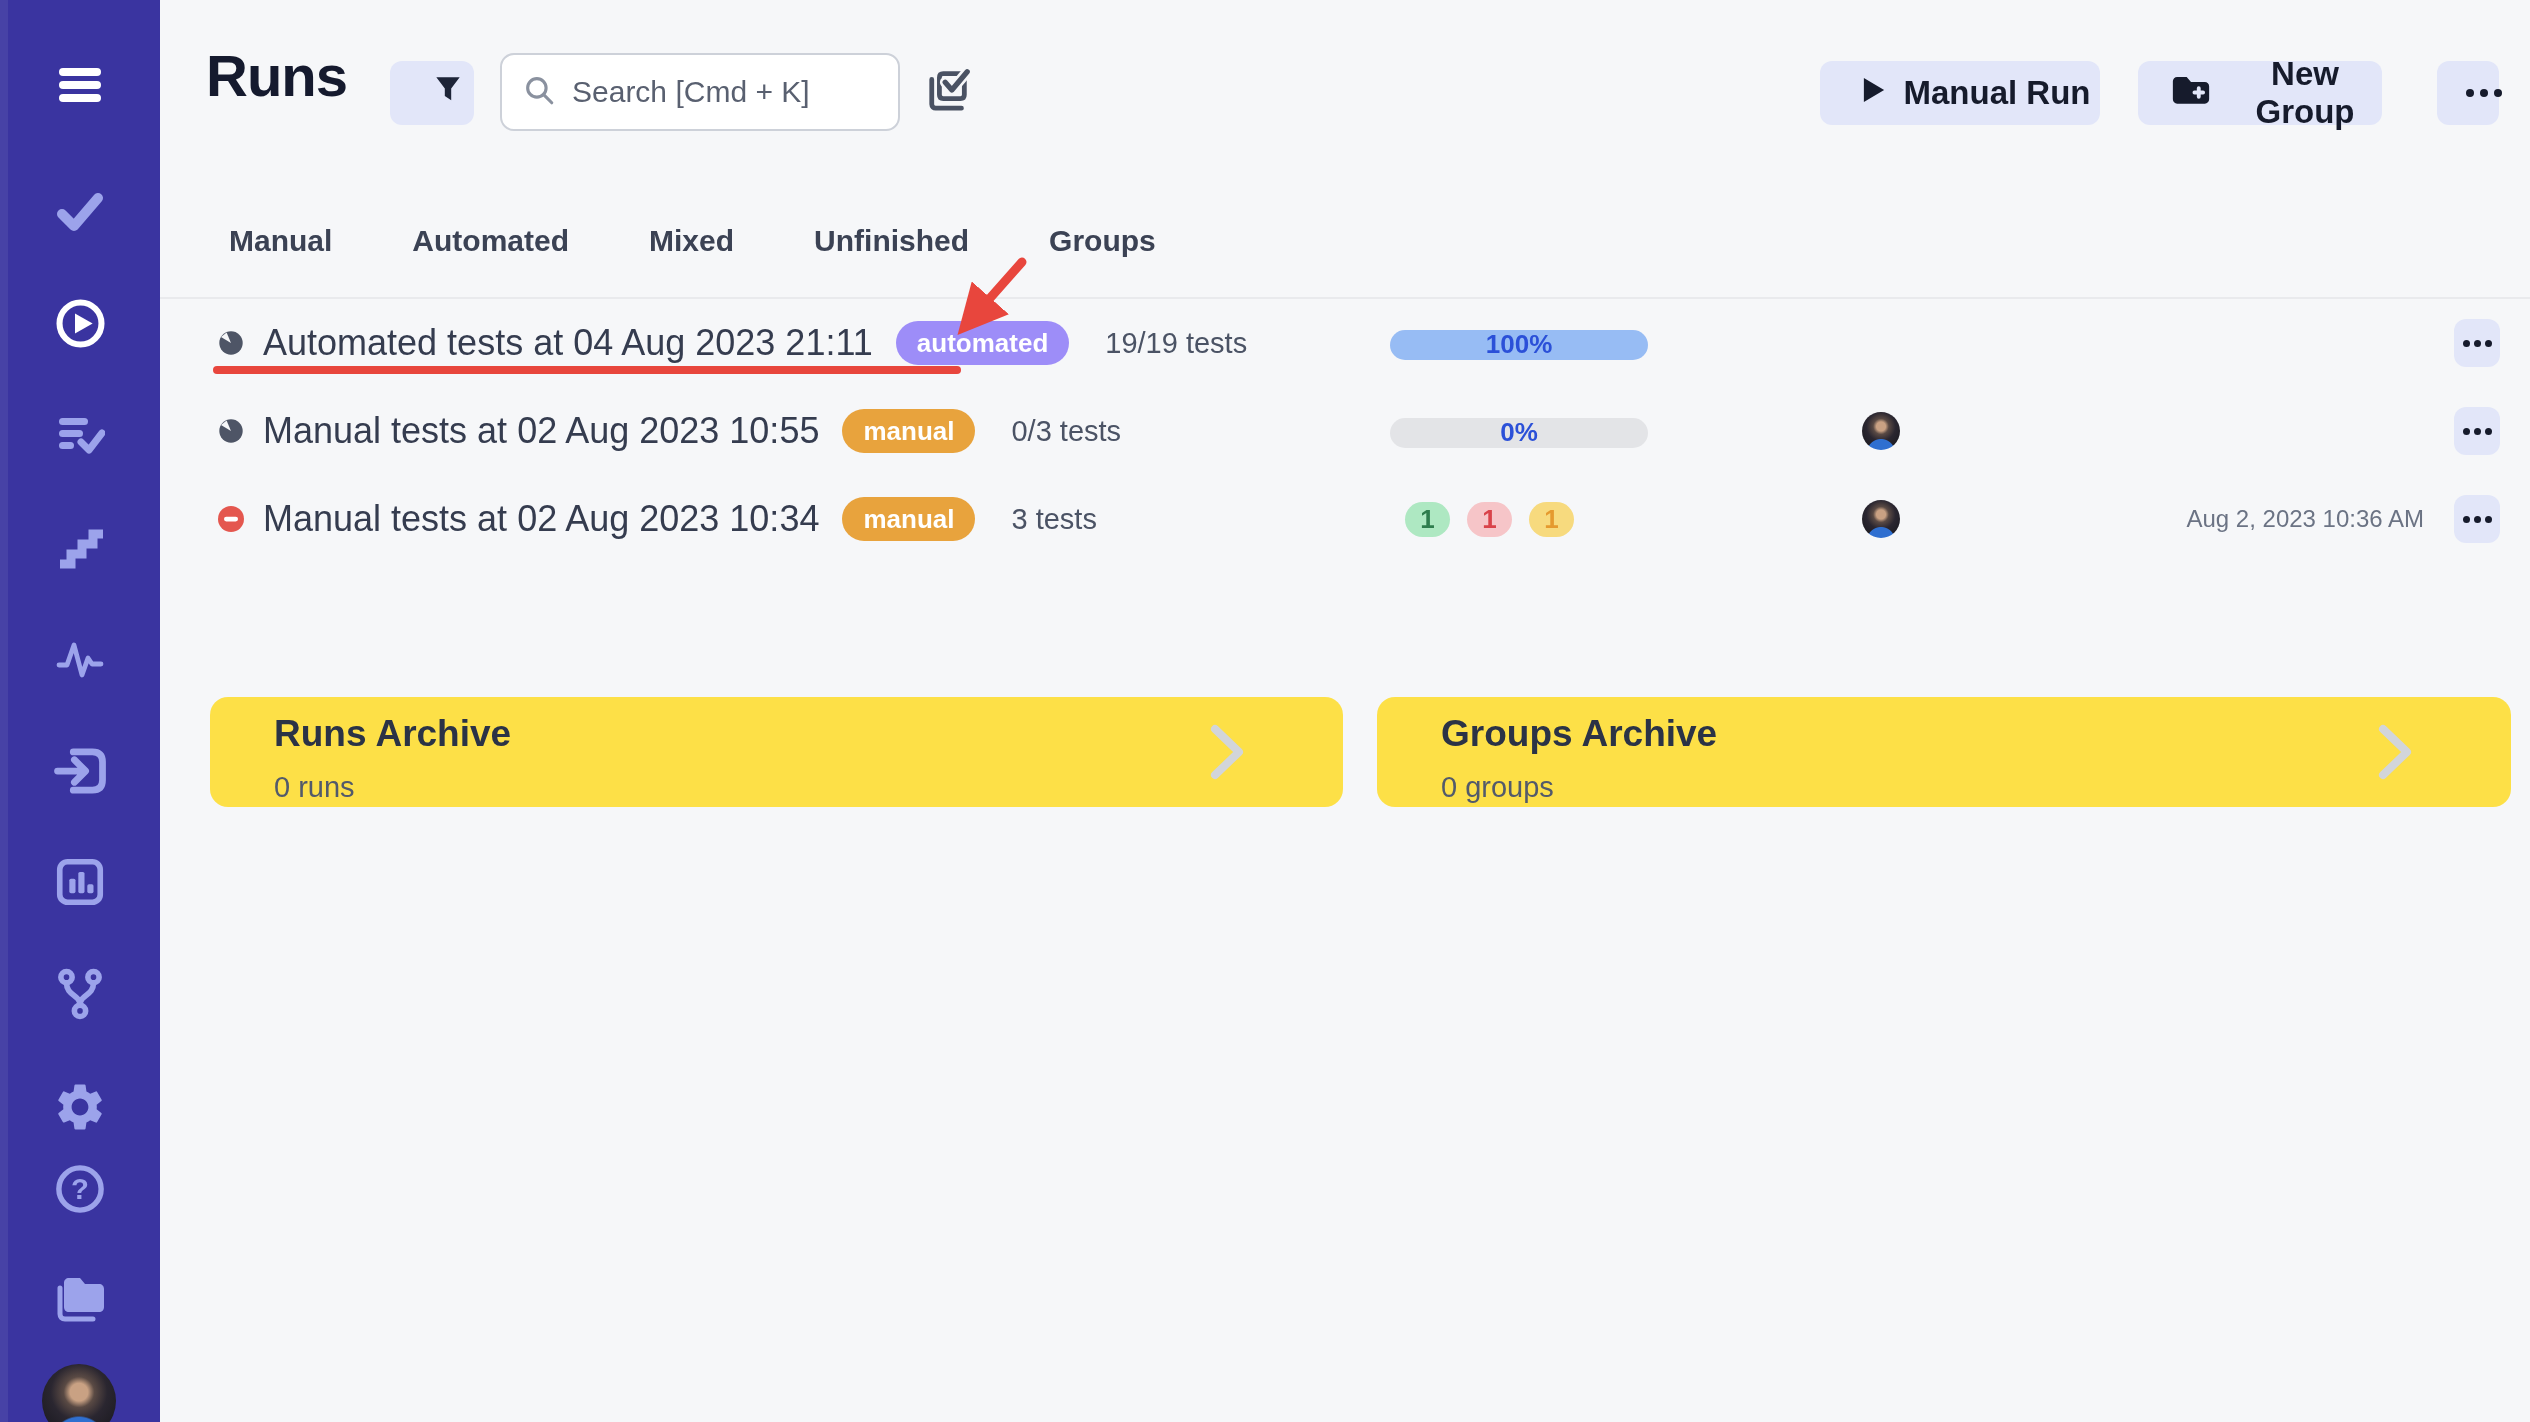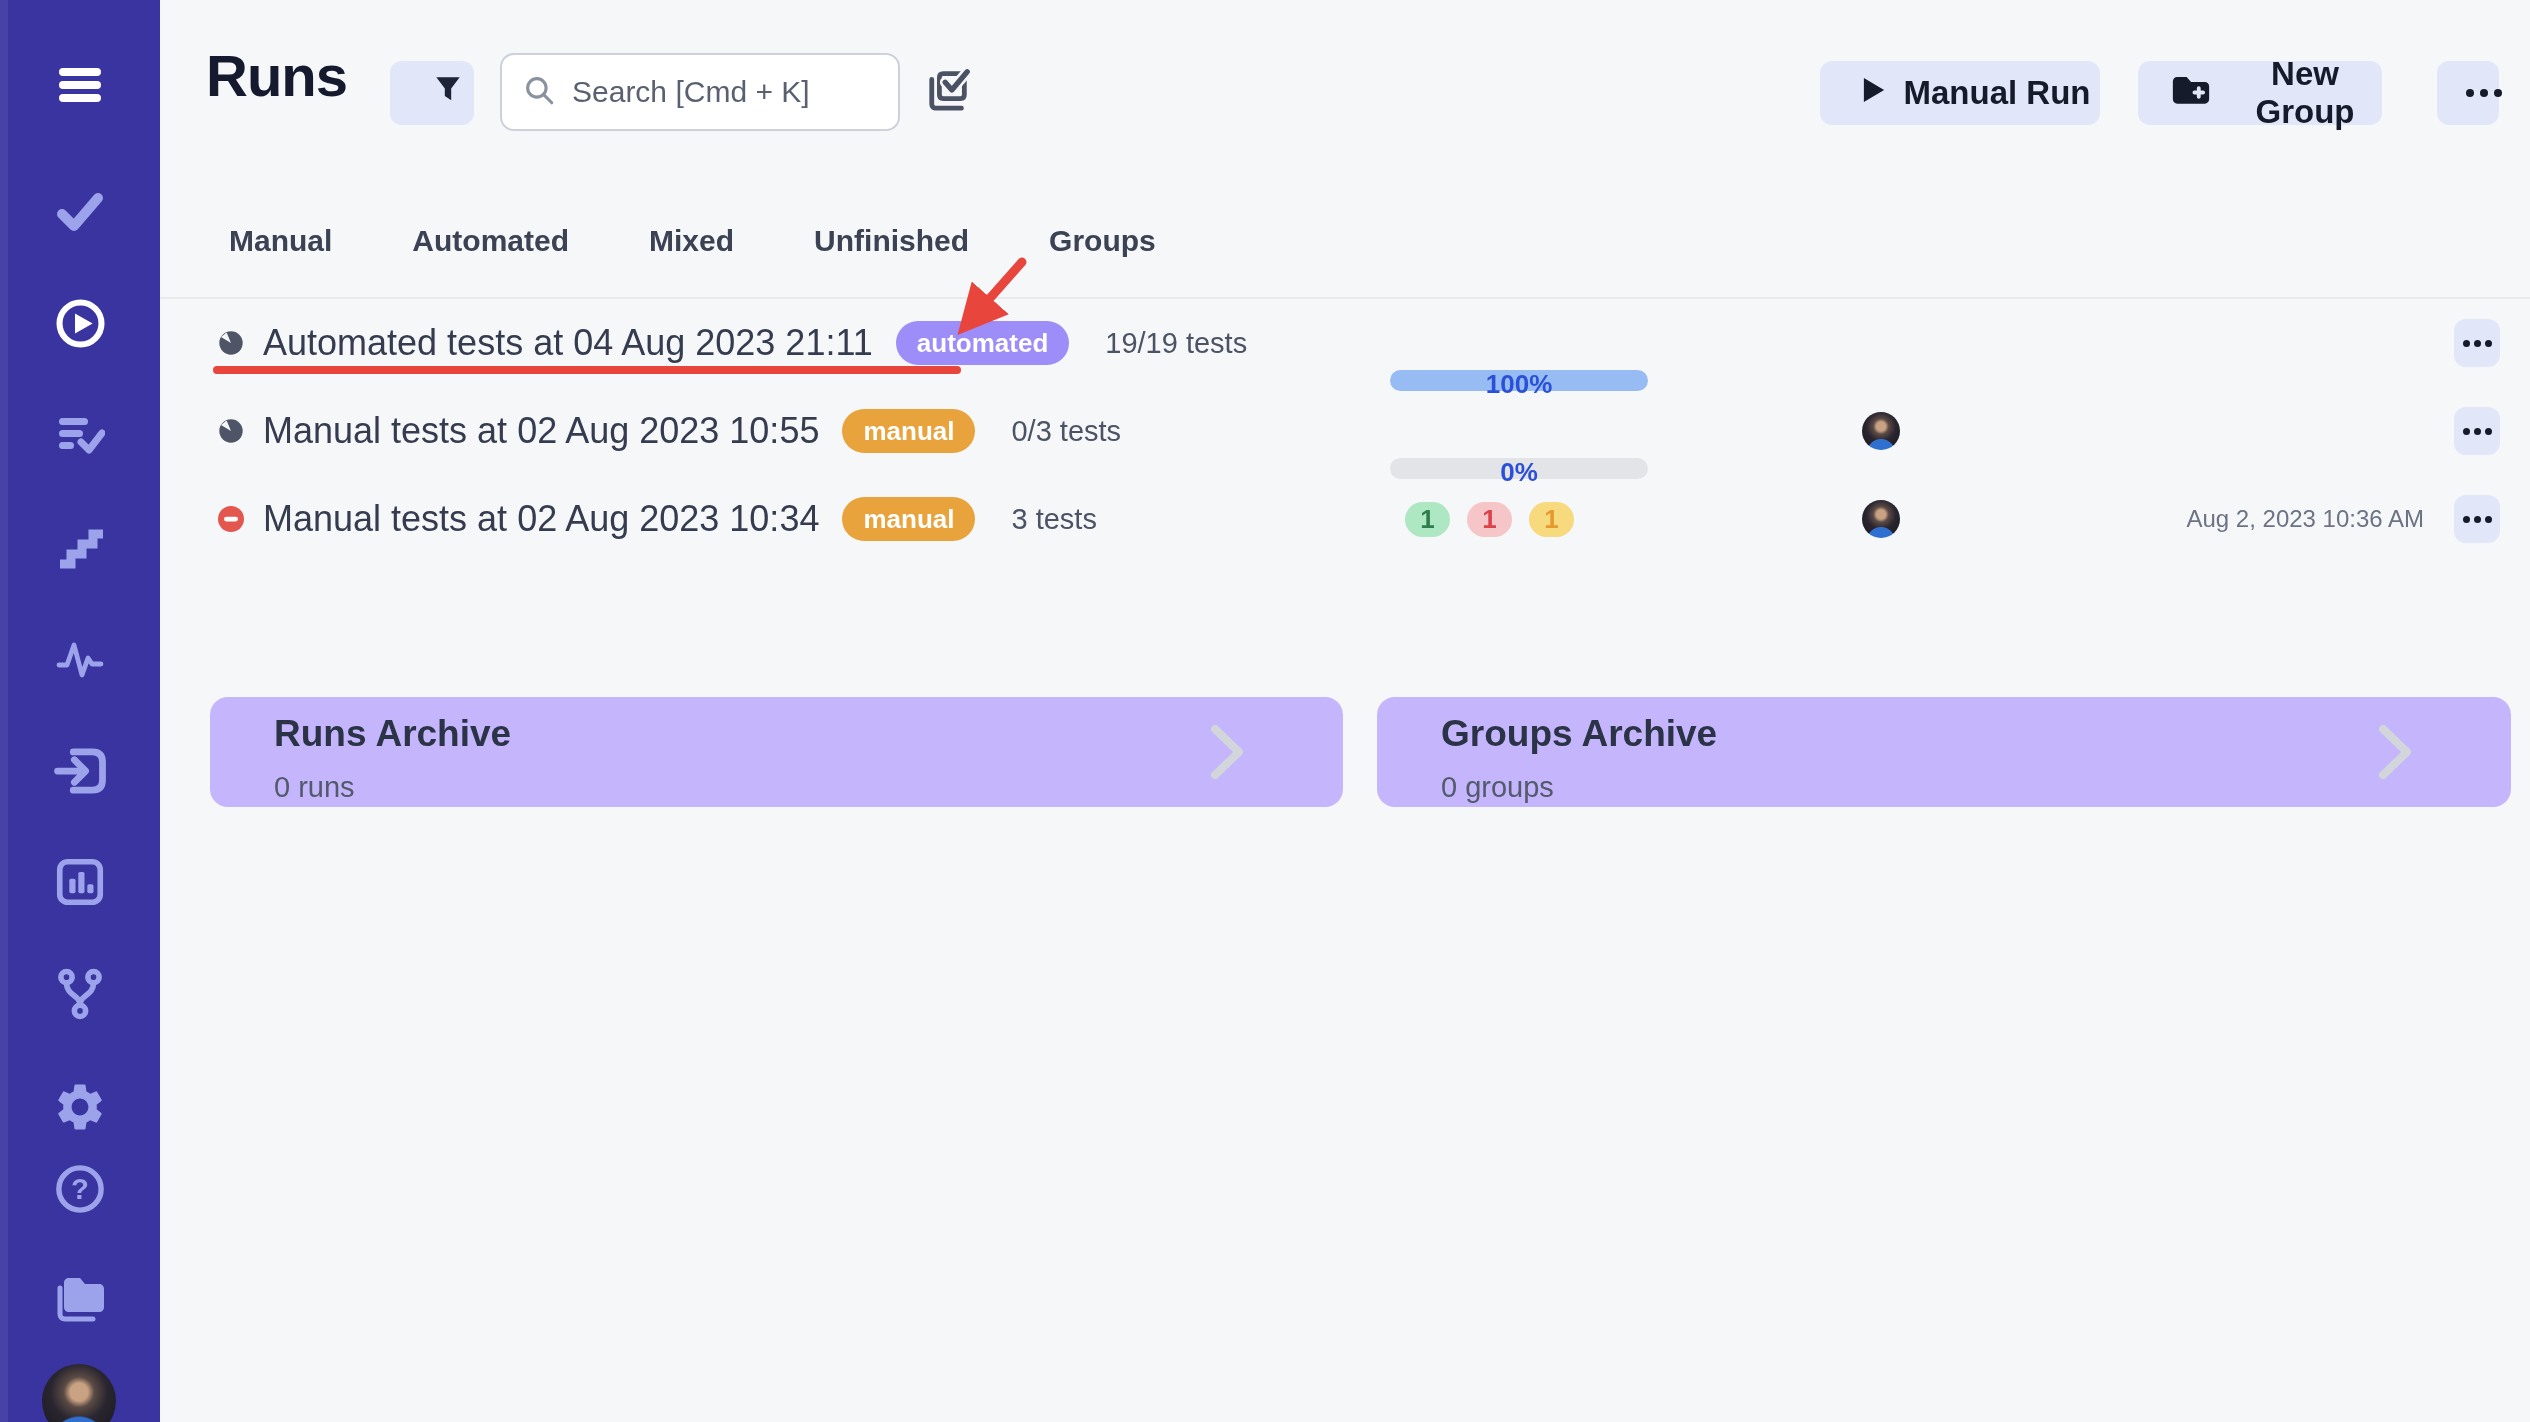--- a/index.html
+++ b/index.html
@@ -45,42 +45,42 @@
   .runs { position:absolute; left:0; top:299px; width:2370px; }
   .run-row { position:relative; height:88px; cursor:pointer; }
   .run-main { position:absolute; left:58px; top:0; height:88px; display:flex; align-items:center; }
   .run-icon { width:26px; height:26px; flex:0 0 auto; }
   .run-title { margin-left:19px; font-size:36px; color:#353c4f; white-space:nowrap; }
   .run-badge { margin-left:23px; height:44px; line-height:44px; padding:0 21px; border-radius:999px;
                font-size:26px; font-weight:700; color:#ffffff; }
   .badge-automated { background:#9d8df8; }
   .badge-manual    { background:#e8a33d; }
   .run-tests { margin-left:36px; font-size:29px; color:#4b5365; white-space:nowrap; }
-  .progress { position:absolute; left:1230px; top:31px; width:258px; height:21px; border-radius:999px;
-              text-align:center; font-size:26px; font-weight:700; color:#2b50d8; line-height:28px;margin-top:40px; }
+  .progress { position:absolute; left:1230px; top:31px; width:258px; height:30px; border-radius:999px;
+              text-align:center; font-size:26px; font-weight:700; color:#2b50d8; line-height:28px; }
   .progress.full  { background:#97bcf4; }
   .progress.empty { background:#e3e4e7; }
   .pills { position:absolute; left:1245px; top:0; height:88px; display:flex; gap:17px; align-items:center; }
   .pill { width:45px; height:35px; border-radius:999px; font-size:26px; font-weight:700;
           display:flex; align-items:center; justify-content:center; }
   .pill.passed  { background:#aee8c2; color:#2f7d4e; }
   .pill.failed  { background:#f6c5c8; color:#d9434a; }
   .pill.skipped { background:#f7da7e; color:#e59a2f; }
   .row-avatar { position:absolute; left:1702px; top:25px; width:38px; height:38px; border-radius:50%;
     background:
       radial-gradient(circle at 50% 108%, #2f6fd0 0 30%, rgba(0,0,0,0) 32%),
       radial-gradient(circle at 50% 38%, #c9a183 0 15%, #5a4a44 26%, #2a2630 48%, #141419 100%); }
   .run-date { position:absolute; right:106px; top:0; height:88px; display:flex; align-items:center;
               font-size:24px; color:#6b7384; }
   .row-more { position:absolute; right:30px; top:20px; width:46px; height:48px; border-radius:12px;
               background:#e2e6f9; display:flex; align-items:center; justify-content:center; cursor:pointer; }
   .row-more i { width:7px; height:7px; border-radius:50%; background:#161b2c; }
   .row-more .dots { gap:4px; }
   
-  .archive-card { position:absolute; top:697px; height:110px; background:#c4b5fd; border-radius:18px;
+  .archive-card { position:absolute; top:697px; height:110px; background:#fde047; border-radius:18px;
                   padding:16px 0 0 64px; cursor:pointer; }
   .archive-runs   { left:50px;  width:1133px; }
   .archive-groups { left:1217px; width:1134px; }
   .archive-title { font-size:37px; font-weight:800; color:#2b3346; }
   .archive-sub   { font-size:29px; color:#525a6b; margin-top:16px; }
   .archive-chevron { position:absolute; right:96px; top:26px; color:#d2d5da; }
   
   .ann-underline { position:absolute; left:213px; top:366px; width:748px; height:8px;
                    border-radius:4px; background:#e8463d; z-index:5; }
   .ann-arrow { position:absolute; left:930px; top:252px; z-index:5; }

